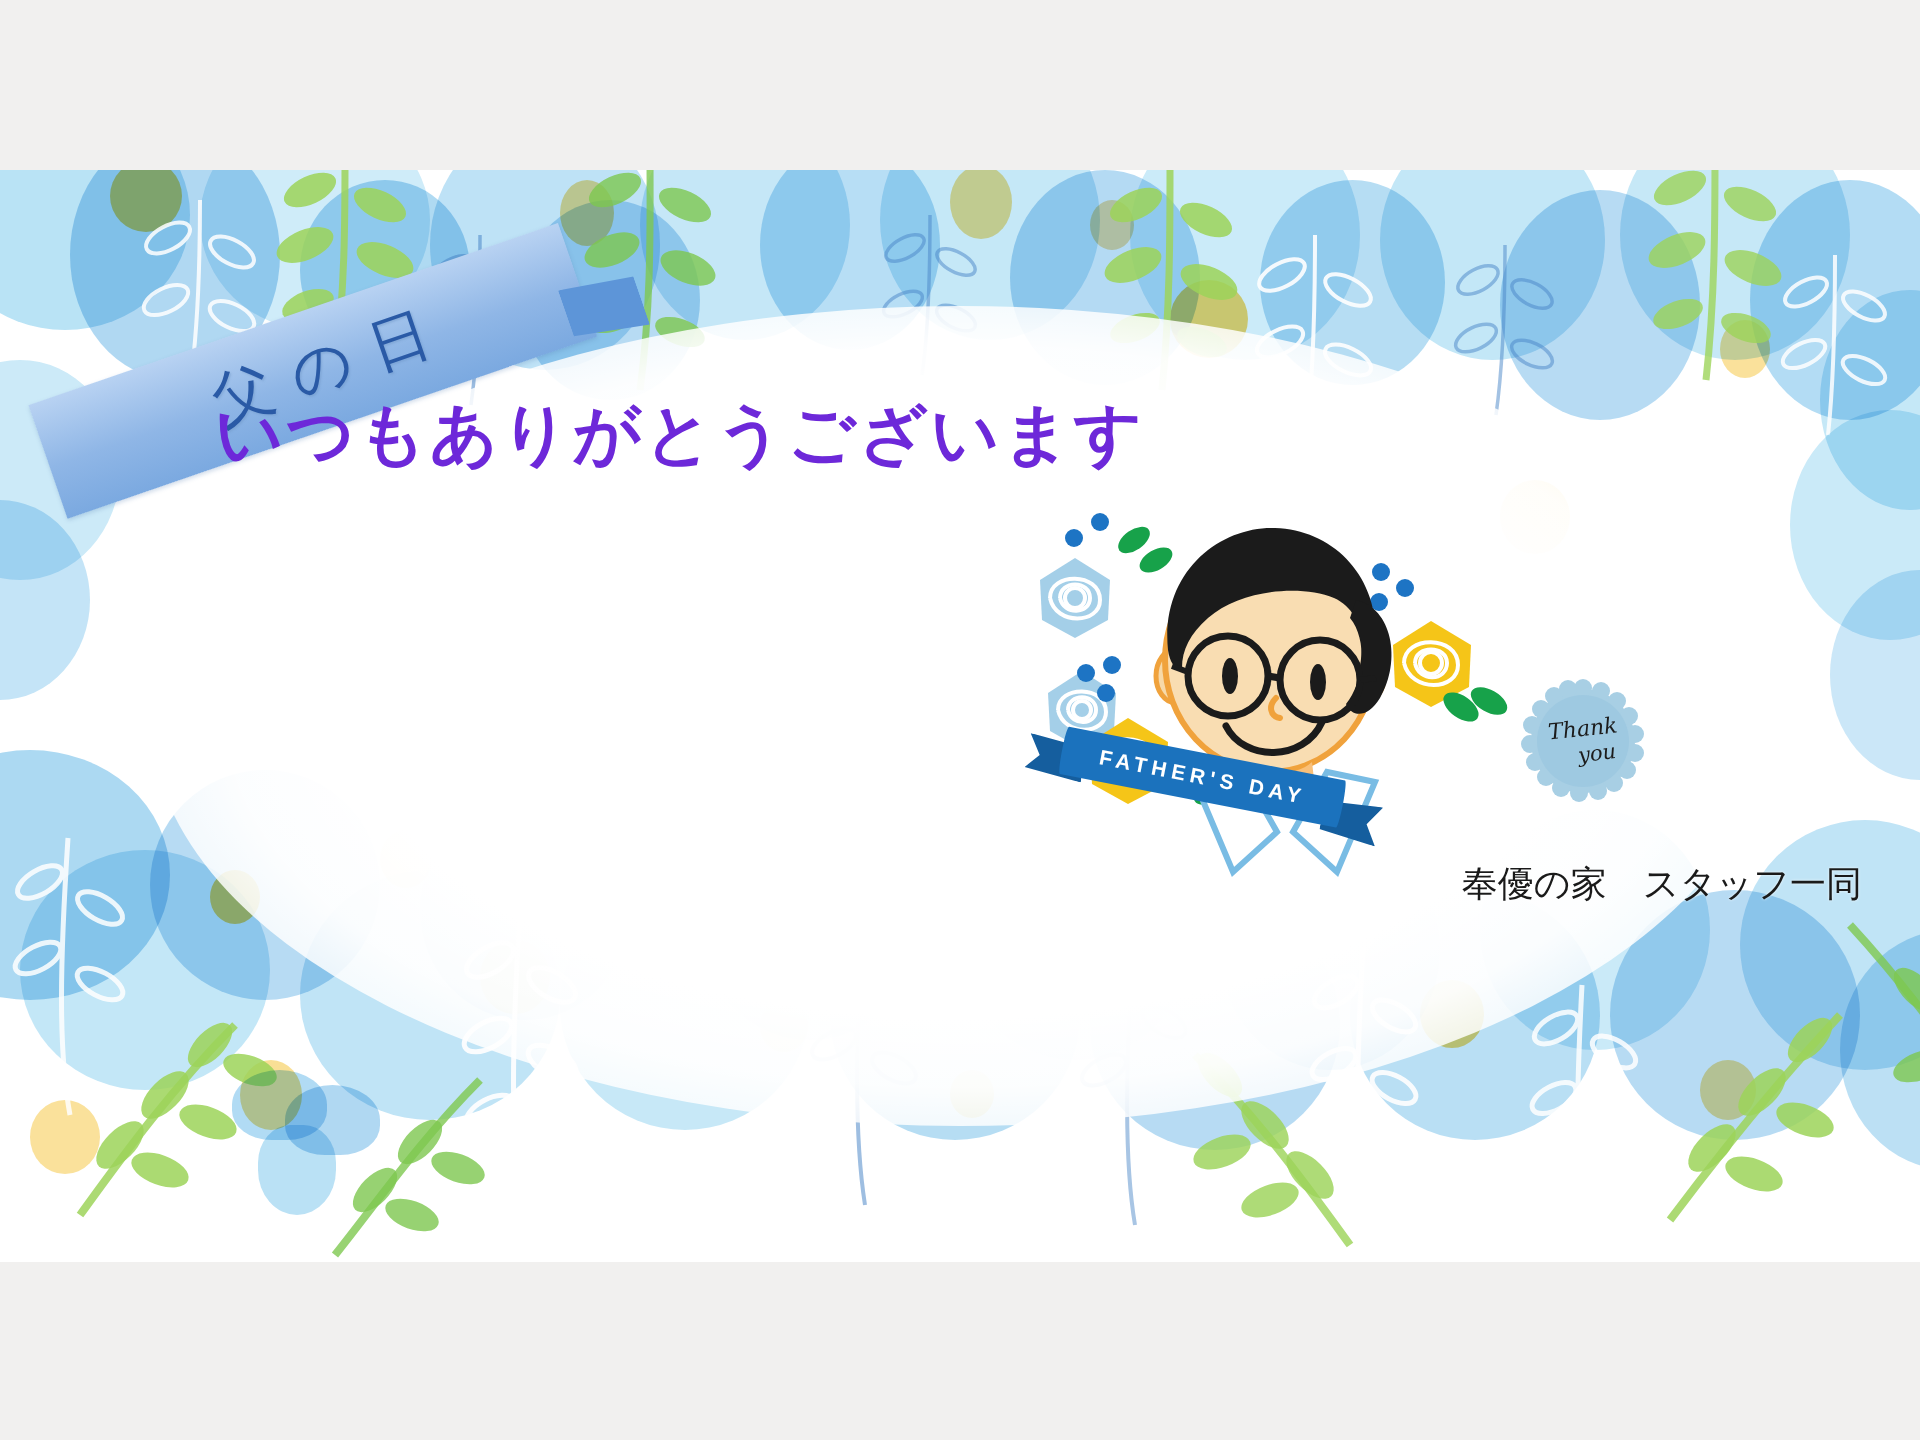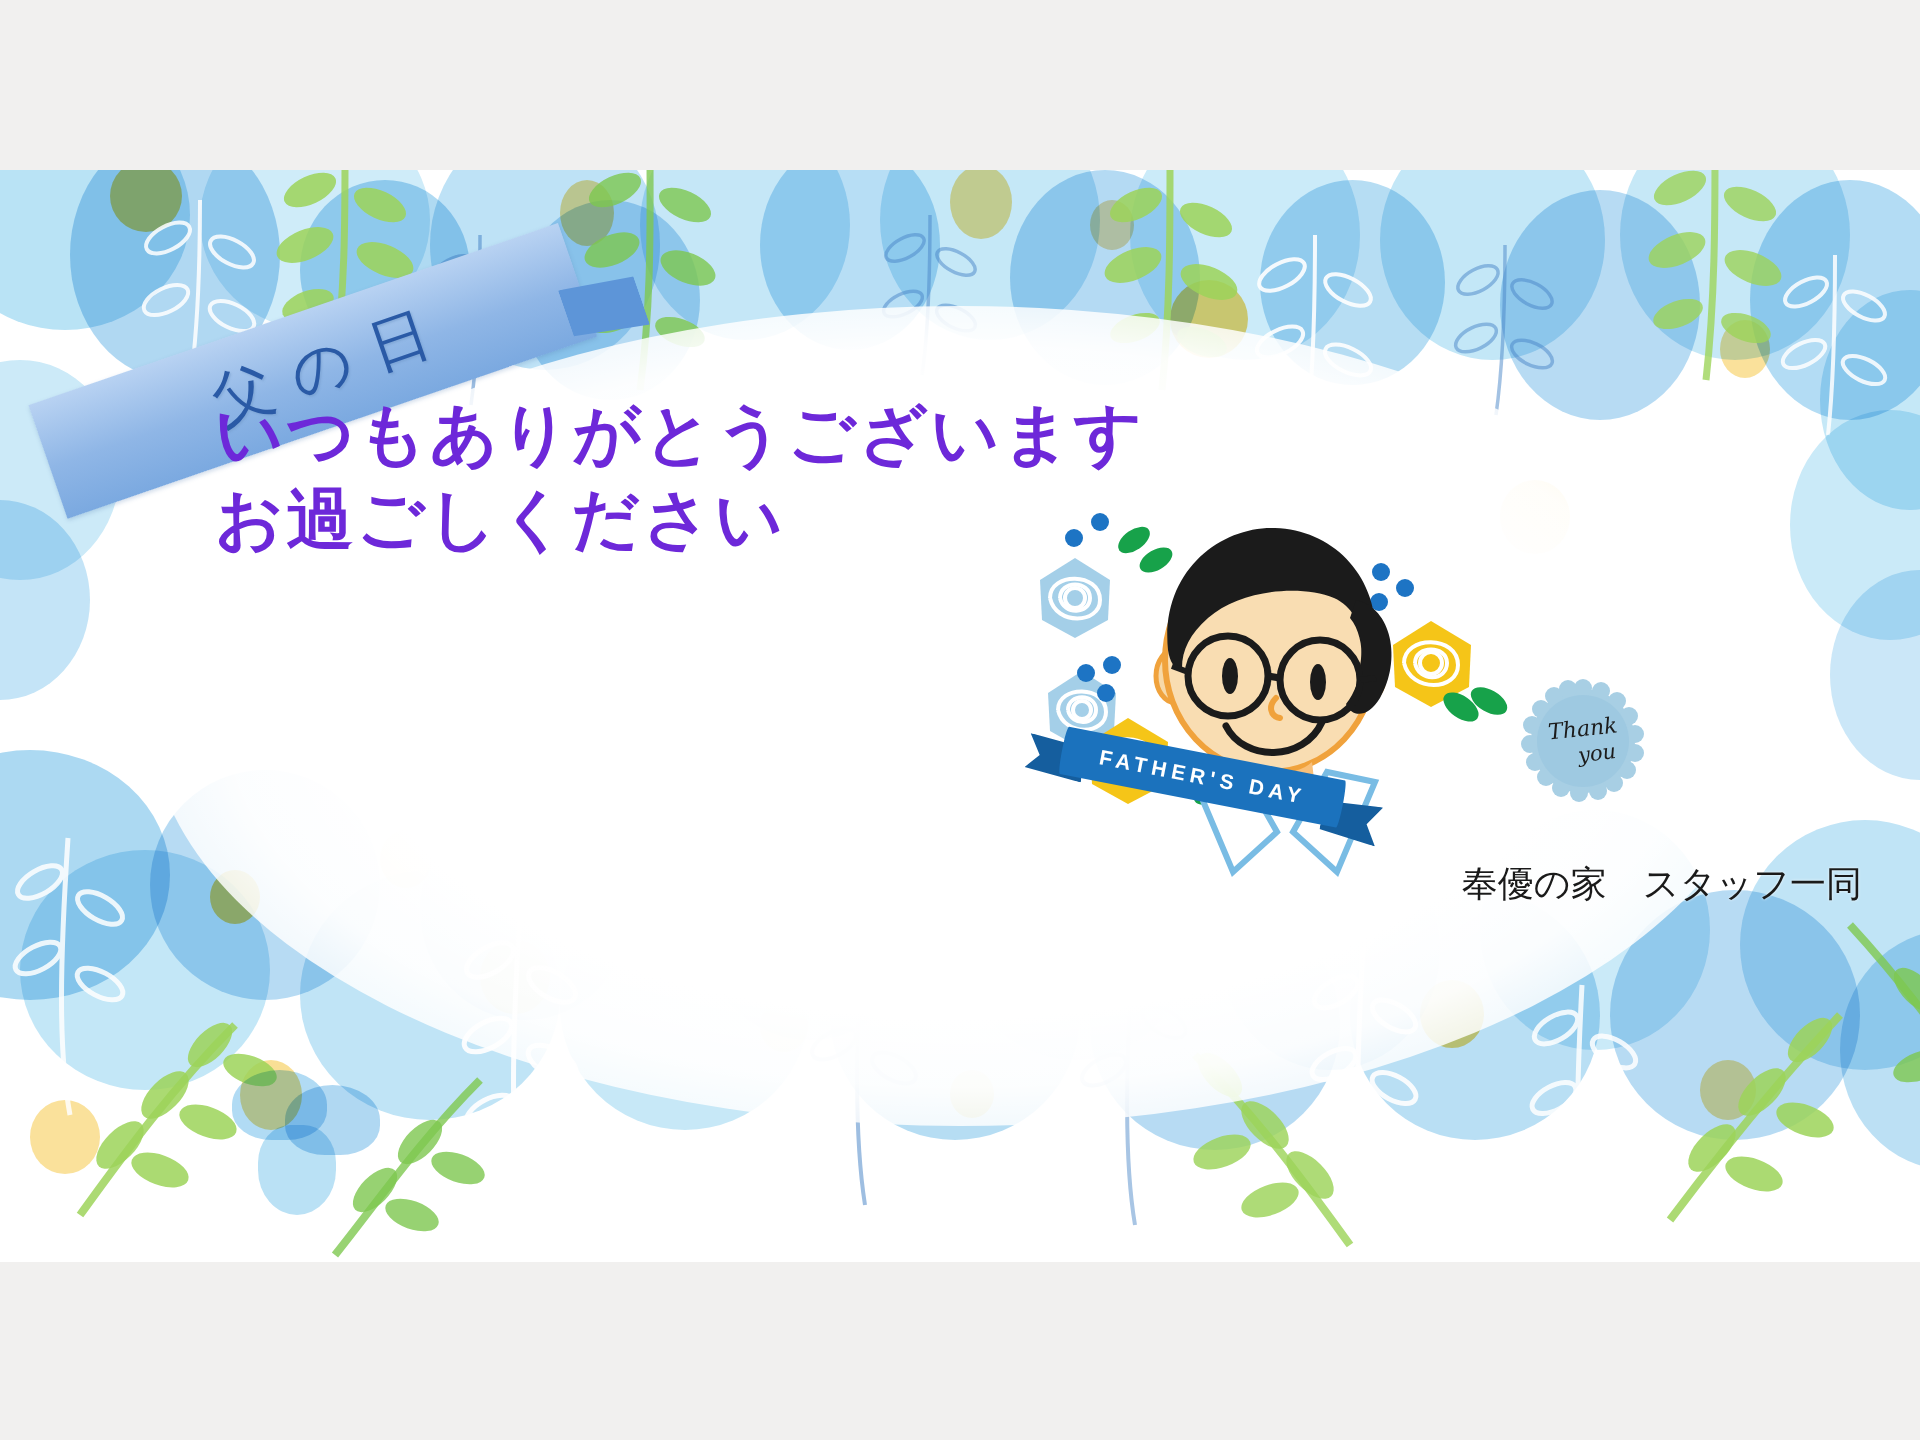--- a/index.html
+++ b/index.html
@@ -536,21 +536,20 @@
     <div id="center-vignette"></div>
 
     <div id="fathers-ribbon">
       <div class="band"></div>
       <div class="tail"></div>
       <div class="ribbon-text">父の日</div>
     </div>
 
     <div id="greeting">
       <div class="line">いつもありがとうございます</div>
-      <div class="line">お過ごしください</div>
     </div>
 
     <div id="father-illustration">
 
       <svg class="ill-el" style="left:0px; top:40px;" width="110" height="110" viewBox="0 0 110 110">
         <path d="M20 40 L55 18 L90 40 L88 80 L55 98 L22 80 Z" fill="#a4cfe8"></path>
         <g stroke="#ffffff" stroke-width="4" fill="none">
           <circle cx="55" cy="58" r="10"></circle>
           <path d="M40 58 C40 40 70 40 70 58 C70 74 44 76 40 58"></path>
           <path d="M30 58 C30 32 80 32 80 60 C80 84 36 86 30 58"></path>

